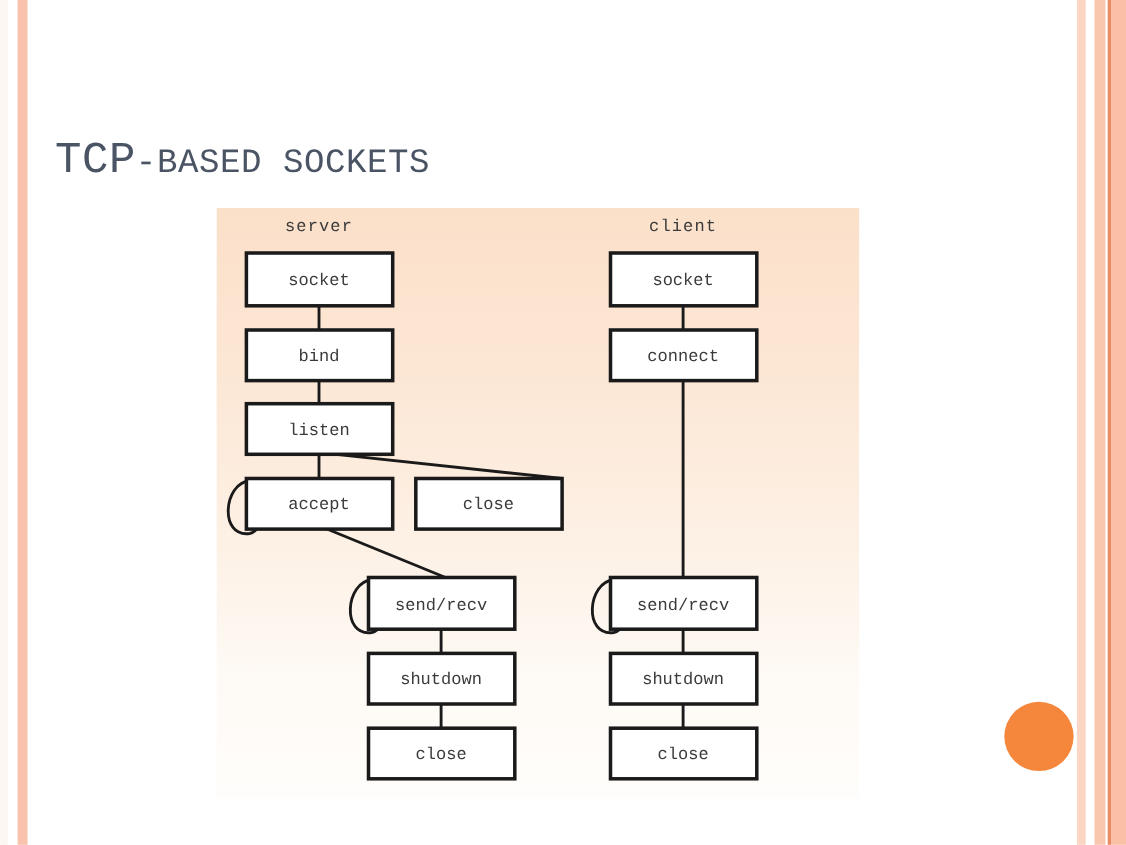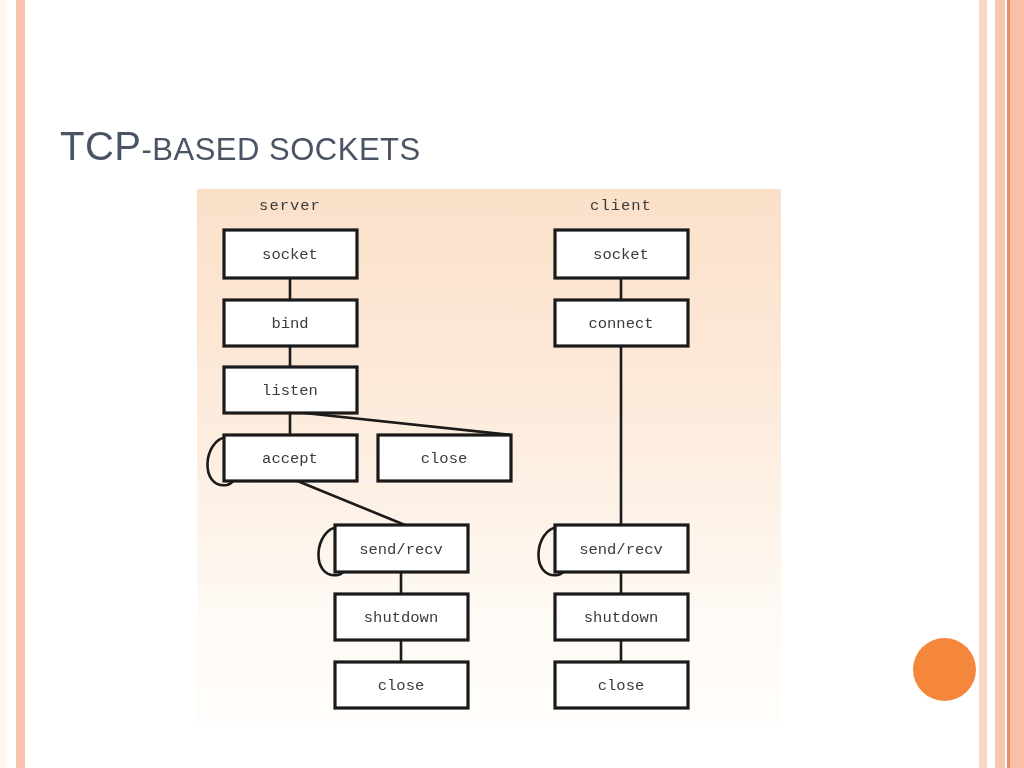--- a/index.html
+++ b/index.html
@@ -32,24 +32,24 @@
   .band-left-salmon{ left: 16px;  width: 9px;  background: #f8c2ad; }
 
   .band-r1 { left: 979px; width: 8px;  background: #fbd6c4; }
   .band-r2 { left: 995px; width: 10px; background: #f9c6ae; }
   .band-r3 { left: 1007px;width: 3px;  background: #e98c63; }
   .band-r4 { left: 1010px;width: 14px; background: #f9c0a5; }
 
   
   #title {
     position: absolute;
-    left: 60px;
+    left: 50px;
     top: 103px;
     color: #4a5464;
-    font-family: Liberation Sans, sans-serif;
+    font-family: Liberation Mono, monospace;
     font-weight: normal;
     letter-spacing: 0.5px;
     white-space: nowrap;
   }
   #title .big   { font-size: 40px; }
   #title .small { font-size: 31px; }
 
   
   #orange-dot {
     position: absolute;

